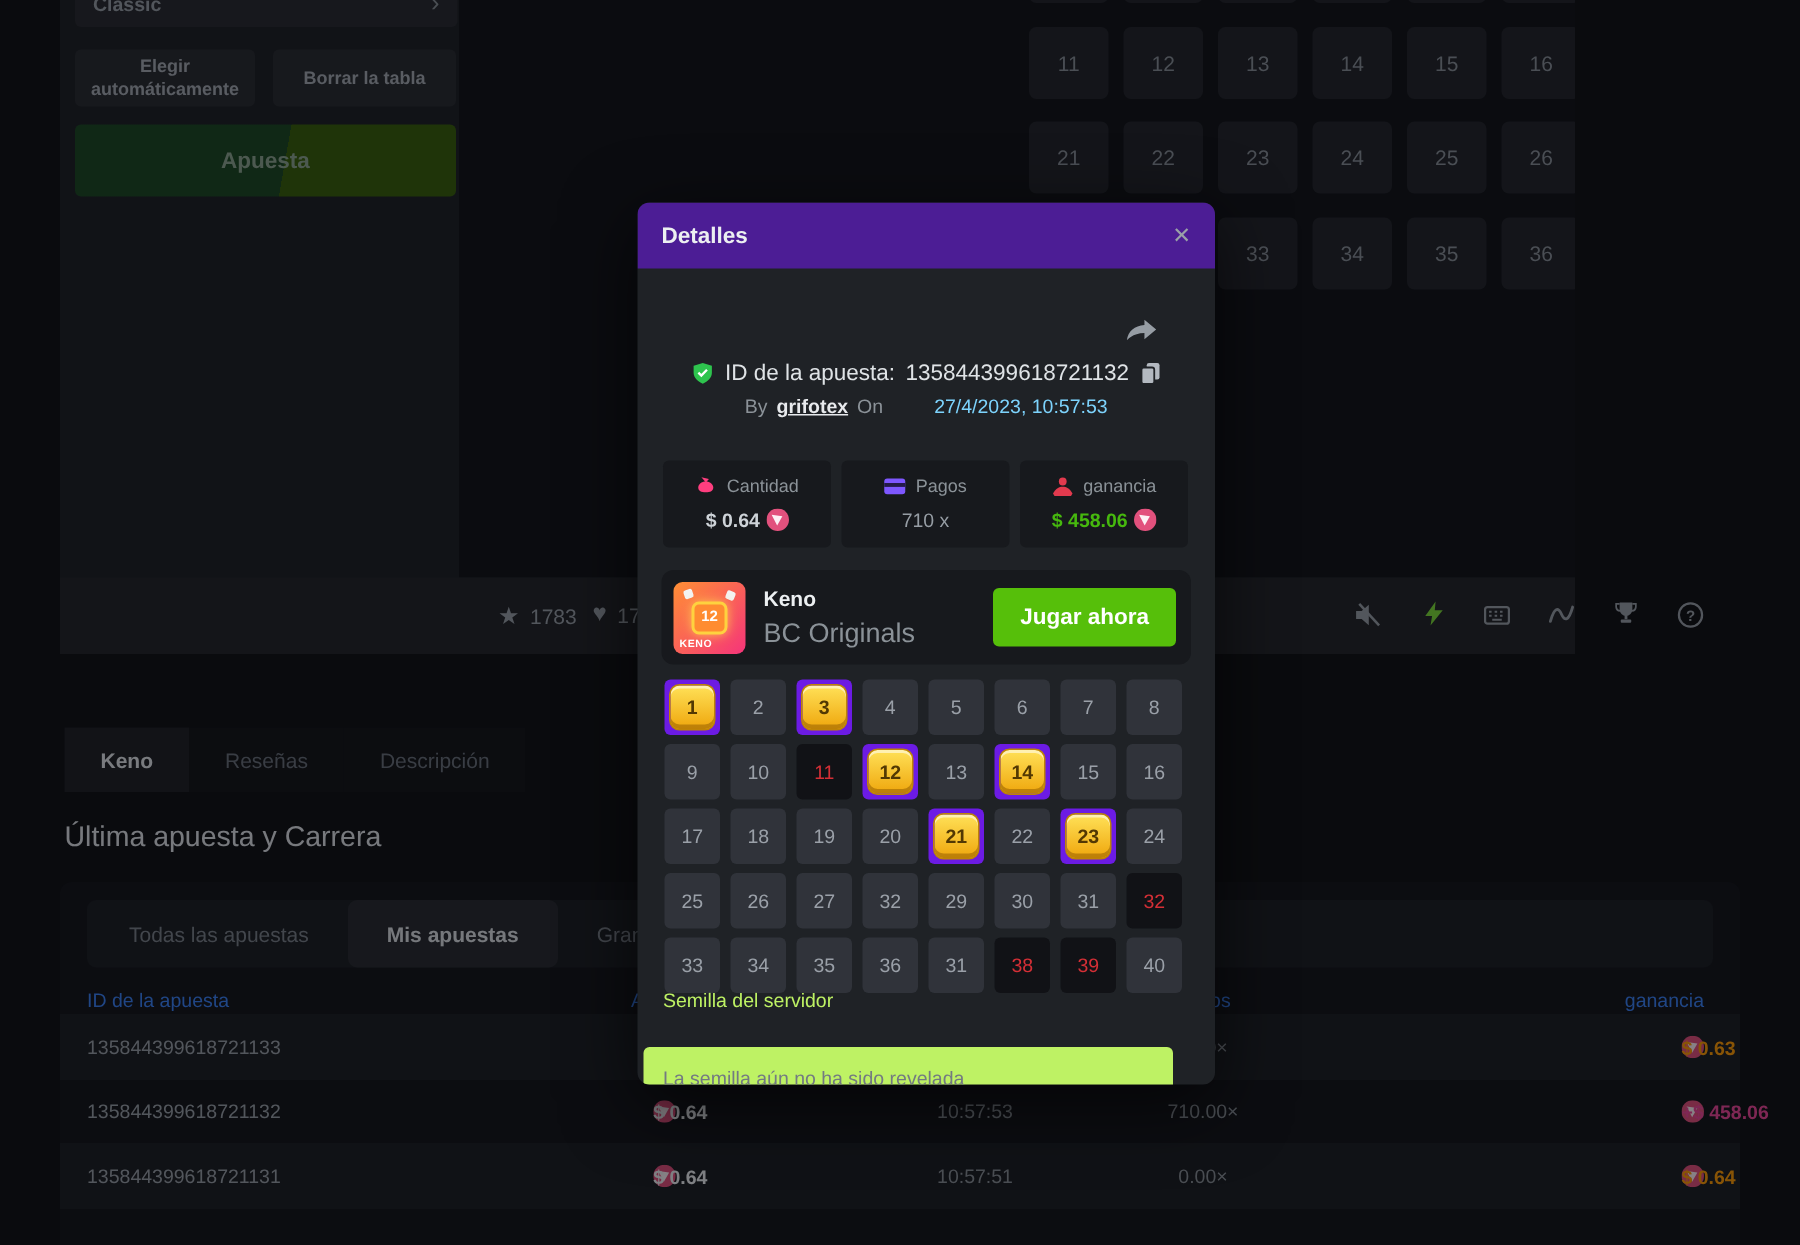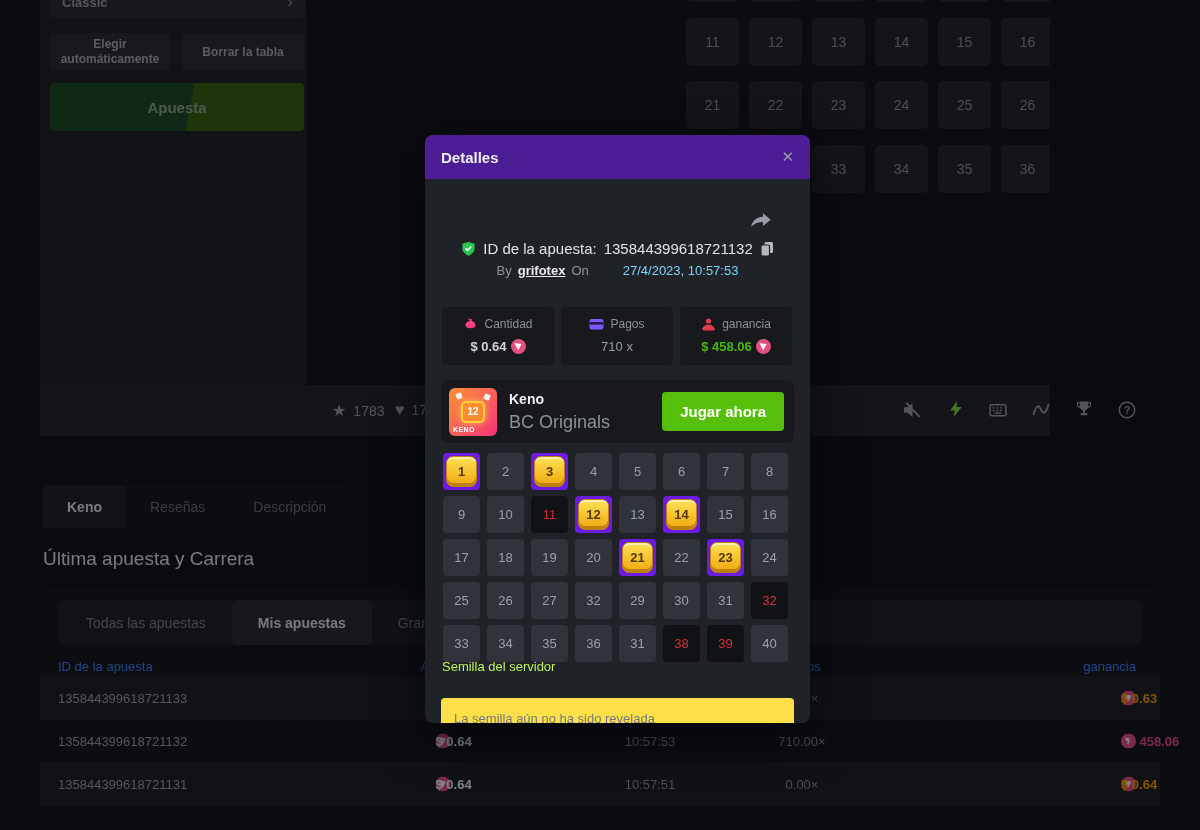--- a/index.html
+++ b/index.html
@@ -90,21 +90,21 @@
     grid-template-columns:repeat(8,37px); grid-auto-rows:37px; column-gap:7px; row-gap:6px; }
   .mcell { position:relative; border-radius:4px; background:#30333a; color:#9aa0a8; font-size:13px;
     display:flex; align-items:center; justify-content:center; }
   .mcell.drawn { background:#111216; color:#d42f36; }
   .mcell.hit { background:#6c1be4; }
   .mcell.hit .gem { position:absolute; inset:3px; border-radius:7px;
     background:linear-gradient(180deg,#ffe158,#efa60c); border:1px solid #bd8307;
     box-shadow:inset 0 2px 0 rgba(255,255,255,.55), inset 0 -3px 0 rgba(140,88,0,.5);
     color:#523803; font-weight:bold; font-size:13px; display:flex; align-items:center; justify-content:center; }
   #seed-label { left:17px; top:524px; font-size:13px; color:#bef264; }
-  #seed-box { left:16px; top:563px; width:353px; height:40px; background:#fde047; border-radius:4px; cursor:text;text-align:right; }
+  #seed-box { left:4px; top:563px; width:353px; height:40px; background:#bef264; border-radius:4px; cursor:text;text-align:right; }
   #seed-box .sv { position:absolute; left:13px; top:13px; font-size:13px; color:#737a82; }
 </style>
 </head>
 <body>
 
 <div id="page">
 
   <div id="panel" class="abs">
     <div id="board-area">
       <div id="board-grid">

